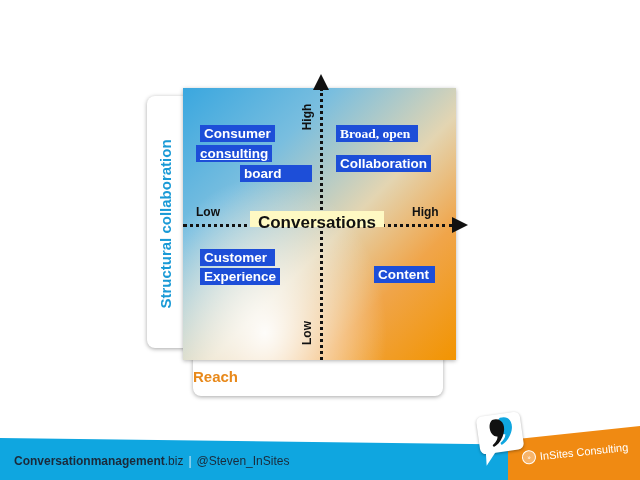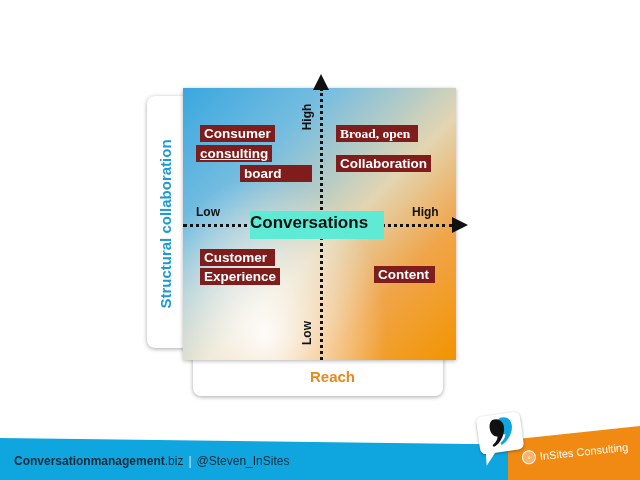--- a/index.html
+++ b/index.html
@@ -4,41 +4,41 @@
 <style>
   html, body { margin:0; padding:0; }
   body { width:640px; height:480px; position:relative; overflow:hidden; background:#ffffff; font-family:"Liberation Sans", sans-serif; }
 
   .side-card { position:absolute; left:147px; top:96px; width:60px; height:252px; background:#fff; border-radius:8px; box-shadow:0 1px 4px rgba(0,0,0,0.35); }
   .bottom-card { position:absolute; left:193px; top:340px; width:250px; height:56px; background:#fff; border-radius:8px; box-shadow:0 1px 4px rgba(0,0,0,0.35); }
 
   .side-label { position:absolute; left:165px; top:224px; width:0; height:0; }
   .side-label span { position:absolute; transform:translate(-50%,-50%) rotate(-90deg); white-space:nowrap; color:#1a9ad6; font-weight:bold; font-size:15px; }
 
-  .reach-label { position:absolute; left:193px; top:368px; width:279px; text-align:center; color:#e8891b; font-weight:bold; font-size:15px; }
+  .reach-label { position:absolute; left:193px; top:368px; width:279px; text-align:left; color:#e8891b; font-weight:bold; font-size:15px; }
 
   .quad { position:absolute; left:183px; top:88px; width:273px; height:272px;
     background:
       radial-gradient(ellipse at 30% 90%, rgba(255,255,255,0.95) 0%, rgba(255,255,255,0.0) 45%),
       linear-gradient(135deg, #3aa7df 0%, #79bedf 28%, #e3d5b2 55%, #f0a54a 75%, #f29400 100%);
     box-shadow:0 1px 4px rgba(0,0,0,0.3);
   }
 
   .vaxis { position:absolute; left:320px; top:88px; width:0; height:272px; border-left:3px dotted #111; }
   .vaxis-arrow { position:absolute; left:313px; top:74px; width:0; height:0; border-left:8px solid transparent; border-right:8px solid transparent; border-bottom:16px solid #111; }
   .haxis { position:absolute; left:183px; top:224px; width:270px; height:0; border-top:3px dotted #111; }
   .haxis-arrow { position:absolute; left:452px; top:217px; width:0; height:0; border-top:8px solid transparent; border-bottom:8px solid transparent; border-left:16px solid #111; }
 
   .axis-tick { position:absolute; font-weight:bold; font-size:12px; color:#111; }
   .rot { position:absolute; width:0; height:0; }
   .rot span { position:absolute; transform:translate(-50%,-50%) rotate(-90deg); white-space:nowrap; font-weight:bold; font-size:12px; color:#111; }
 
-  .center-label { position:absolute; left:250px; top:211px; width:134px; height:28px; background:#5eead4; color:#111; font-weight:bold; font-size:17px; text-align:left; line-height:24px; }
+  .center-label { position:absolute; left:250px; top:211px; width:134px; height:16px; background:#fef9c3; color:#111; font-weight:bold; font-size:17px; text-align:center; line-height:24px; }
 
-  .tag { position:absolute; background:#7f1d1d; color:#fff; font-weight:bold; font-size:13.5px; line-height:17px; padding:0 4px 0 4px; white-space:nowrap; }
+  .tag { position:absolute; background:#1d4ed8; color:#fff; font-weight:bold; font-size:13.5px; line-height:17px; padding:0 4px 0 4px; white-space:nowrap; }
 
   .footer-band { position:absolute; left:0; top:438px; width:640px; height:42px; background:#0fa6e0; clip-path:polygon(0 0, 100% 8px, 100% 100%, 0 100%); }
   .footer-text { position:absolute; left:14px; top:454px; font-size:12px; color:#1b2a3a; white-space:nowrap; }
   .footer-text b { font-weight:bold; }
   .footer-sep { color:#cde9f7; margin:0 5px; }
 
   .orange-band { position:absolute; left:508px; top:426px; width:132px; height:54px; background:#f08a12; clip-path:polygon(0 14px, 100% 0, 100% 100%, 0 100%); }
   .brand { position:absolute; left:522px; top:451px; display:flex; align-items:center; gap:4px; transform:rotate(-6deg); transform-origin:left center; }
   .brand-circle { width:12px; height:12px; border-radius:50%; border:1.5px solid #fff; background:#f7b46a; display:flex; align-items:center; justify-content:center; font-size:6px; color:#fff; }
   .brand-name { color:#fff; font-size:11px; white-space:nowrap; }

